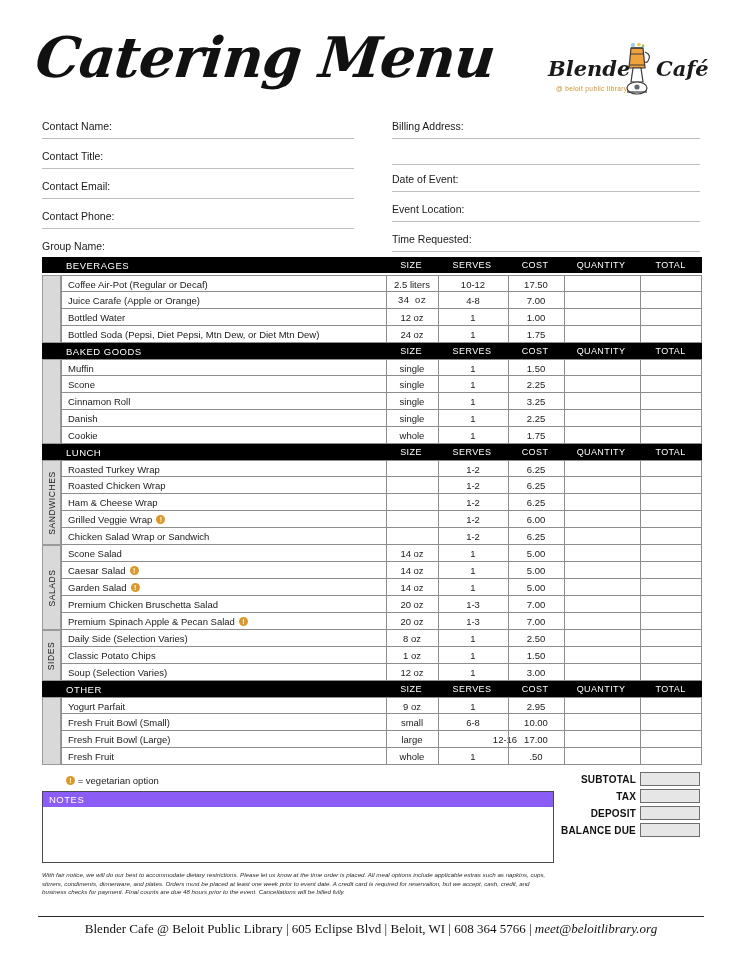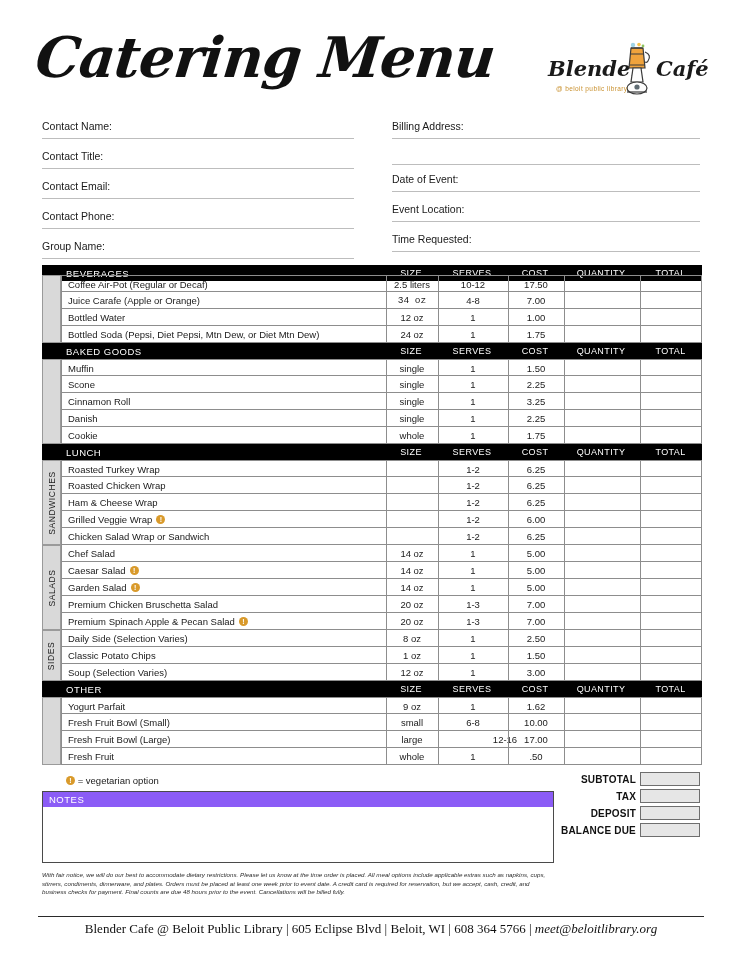--- a/index.html
+++ b/index.html
@@ -171,21 +171,21 @@
     <div class="rule" style="left:392px;top:79px;width:308px"></div>
 
     <div class="fl" style="left:392px;top:91px">Event Location:</div>
     <div class="rule" style="left:392px;top:109px;width:308px"></div>
 
     <div class="fl" style="left:392px;top:121px">Time Requested:</div>
     <div class="rule" style="left:392px;top:139px;width:308px"></div>
   </div>
 
   <div id="menu-table">
-      <div class="secthead" style="top: 265px; padding-left: 32px;">
+      <div class="secthead" style="top: 257px; padding-left: 32px;">
         <div class="sname">BEVERAGES</div>
         <div class="ch" style="left: 343px; width: 52px;">SIZE</div>
         <div class="ch" style="left: 395px; width: 70px;">SERVES</div>
         <div class="ch" style="left: 465px; width: 56px;">COST</div>
         <div class="ch" style="left: 521px; width: 76px;">QUANTITY</div>
         <div class="ch" style="left: 597px; width: 63px;">TOTAL</div>
       </div>
       <div class="row first" style="top: 275px;">
         <div class="nm">Coffee Air-Pot (Regular or Decaf)</div>
         <div class="vline" style="left: 324px;"></div>
@@ -380,21 +380,21 @@
         <div class="vline" style="left: 376px;"></div>
         <div class="cell" style="left: 376px; width: 70px;">1-2</div>
         <div class="vline" style="left: 446px;"></div>
         <div class="cell" style="left: 446px; width: 56px;">6.25</div>
         <div class="vline" style="left: 502px;"></div>
         <div class="cell" style="left: 502px; width: 76px;"></div>
         <div class="vline" style="left: 578px;"></div>
         <div class="cell" style="left: 578px; width: 63px;"></div>
       </div>
       <div class="row" style="top: 545px;">
-        <div class="nm">Chef Salad</div>
+        <div class="nm">Scone Salad</div>
         <div class="vline" style="left: 324px;"></div>
         <div class="cell" style="left: 324px; width: 52px;">14 oz</div>
         <div class="vline" style="left: 376px;"></div>
         <div class="cell" style="left: 376px; width: 70px;">1</div>
         <div class="vline" style="left: 446px;"></div>
         <div class="cell" style="left: 446px; width: 56px;">5.00</div>
         <div class="vline" style="left: 502px;"></div>
         <div class="cell" style="left: 502px; width: 76px;"></div>
         <div class="vline" style="left: 578px;"></div>
         <div class="cell" style="left: 578px; width: 63px;"></div>
@@ -507,21 +507,21 @@
         <div class="ch" style="left: 521px; width: 76px;">QUANTITY</div>
         <div class="ch" style="left: 597px; width: 63px;">TOTAL</div>
       </div>
       <div class="row first" style="top: 697px;">
         <div class="nm">Yogurt Parfait</div>
         <div class="vline" style="left: 324px;"></div>
         <div class="cell" style="left: 324px; width: 52px;">9 oz</div>
         <div class="vline" style="left: 376px;"></div>
         <div class="cell" style="left: 376px; width: 70px;">1</div>
         <div class="vline" style="left: 446px;"></div>
-        <div class="cell" style="left: 446px; width: 56px;">1.62</div>
+        <div class="cell" style="left: 446px; width: 56px;">2.95</div>
         <div class="vline" style="left: 502px;"></div>
         <div class="cell" style="left: 502px; width: 76px;"></div>
         <div class="vline" style="left: 578px;"></div>
         <div class="cell" style="left: 578px; width: 63px;"></div>
       </div>
       <div class="row" style="top: 714px;">
         <div class="nm">Fresh Fruit Bowl (Small)</div>
         <div class="vline" style="left: 324px;"></div>
         <div class="cell" style="left: 324px; width: 52px;">small</div>
         <div class="vline" style="left: 376px;"></div>

